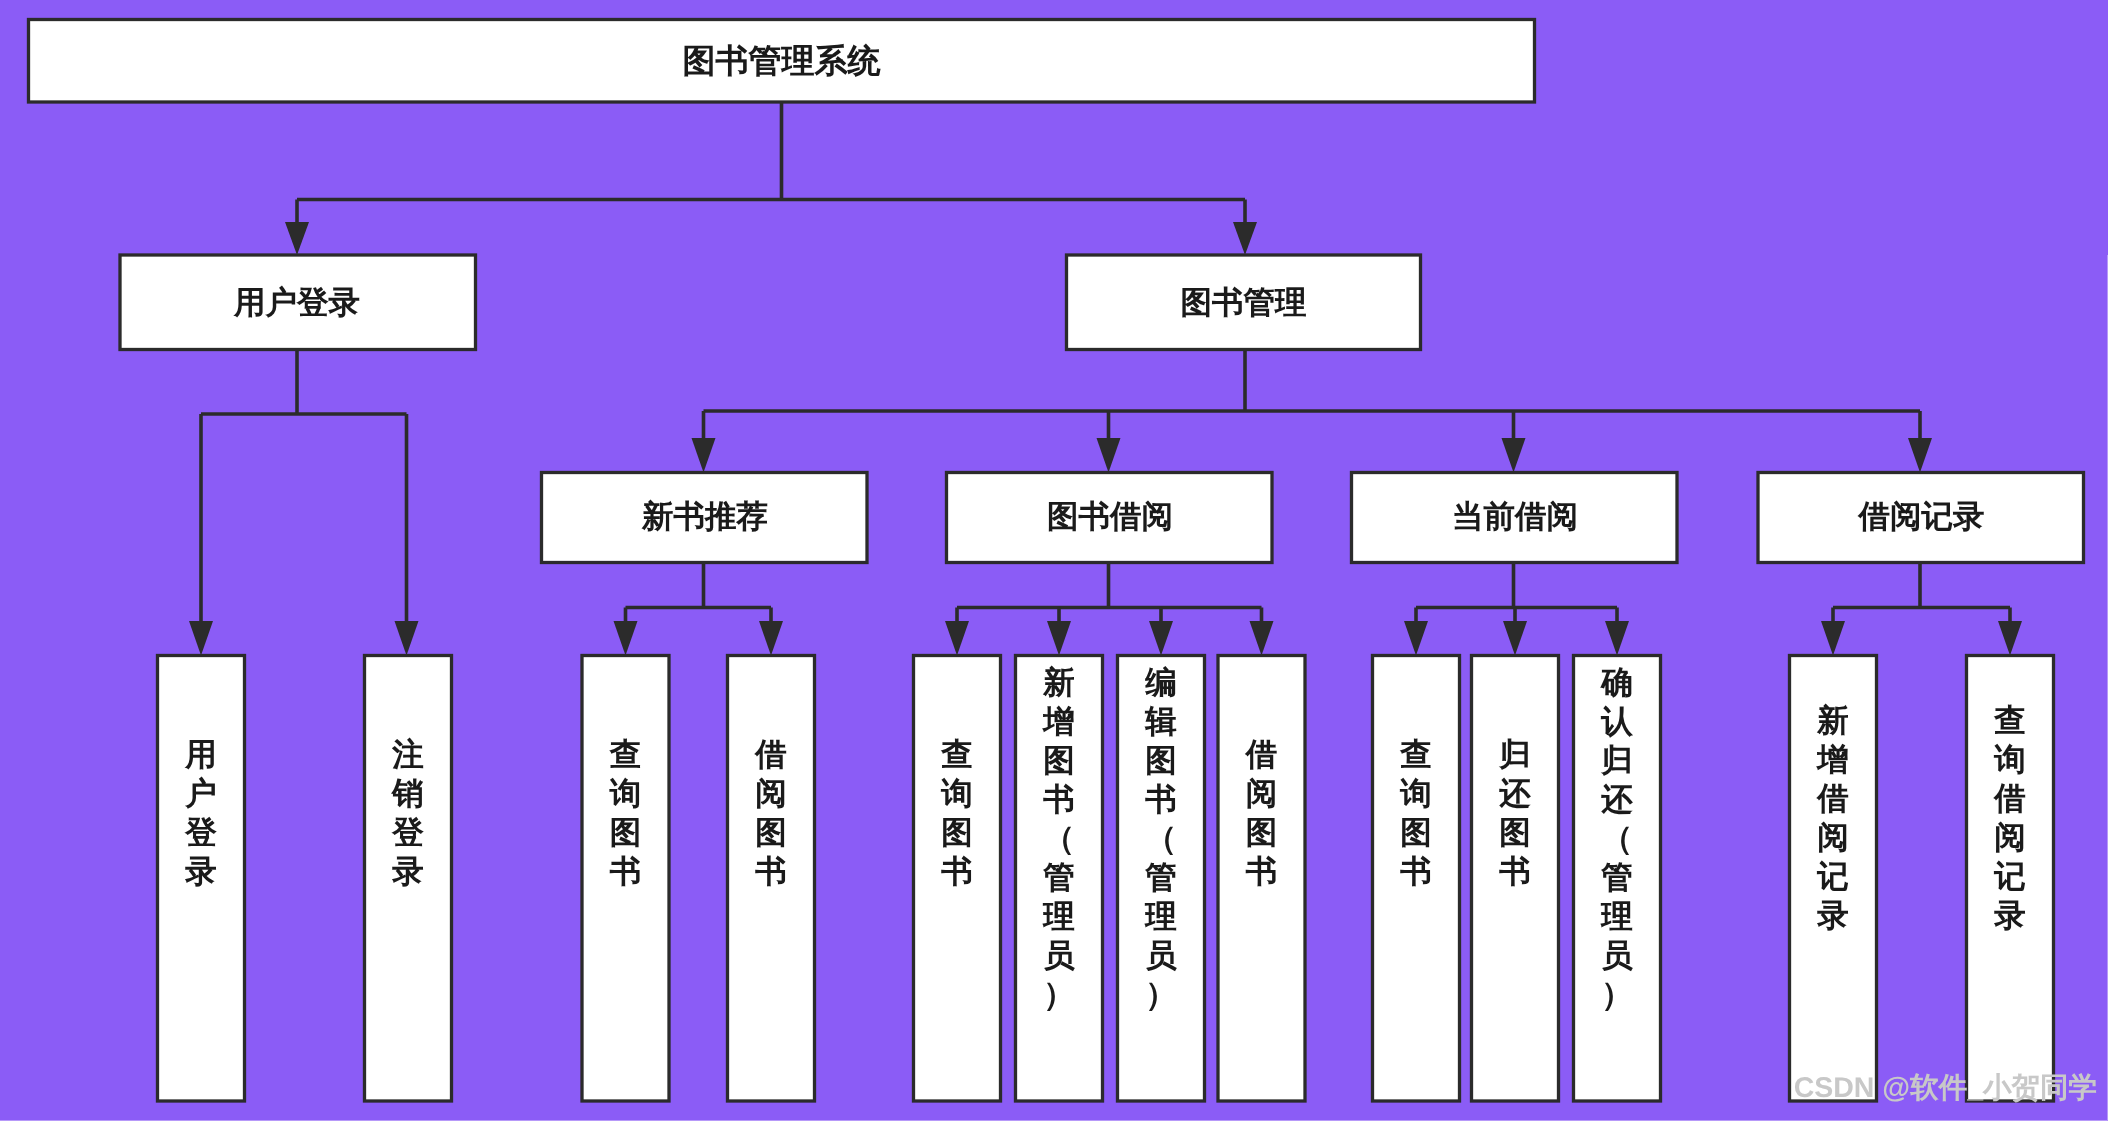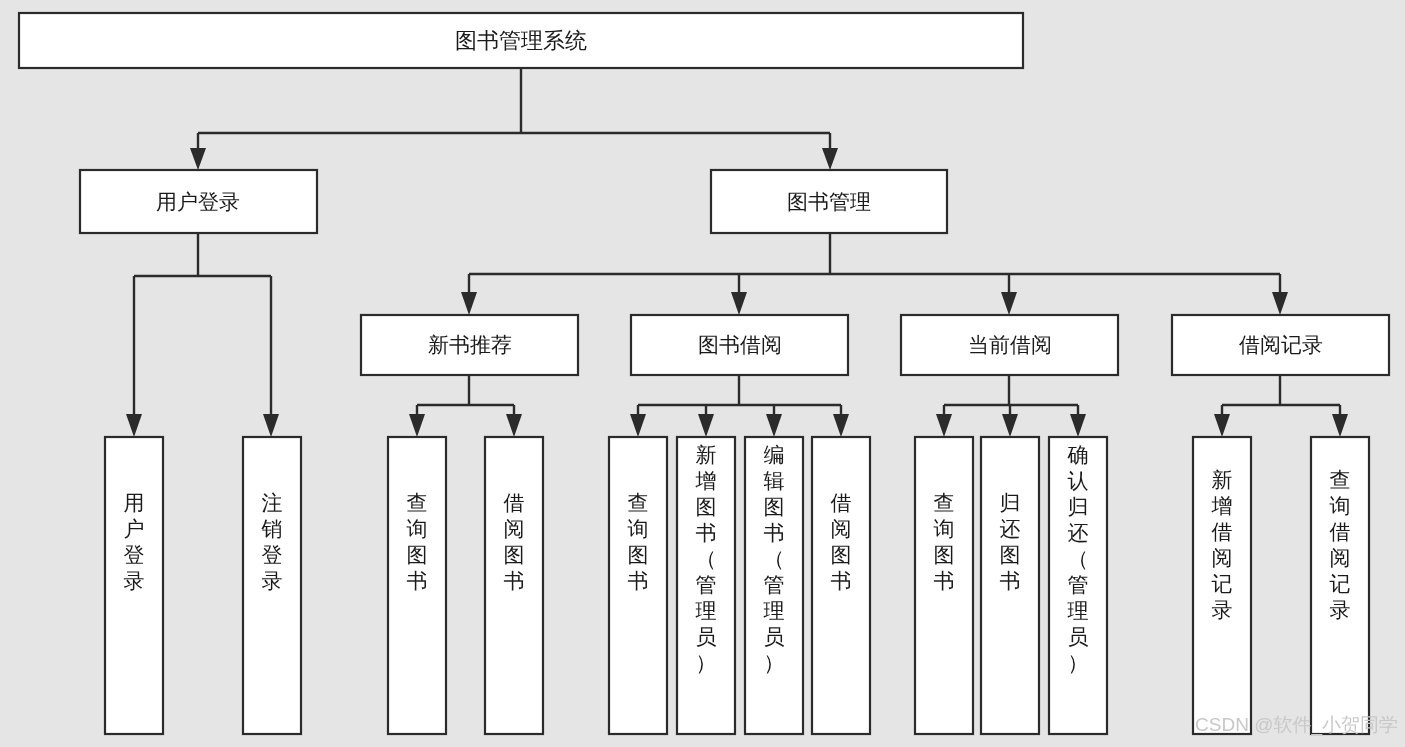--- a/index.html
+++ b/index.html
@@ -11,21 +11,22 @@
     width: 1405px;
     height: 747px;
     font-family: "Liberation Sans", "DejaVu Sans", sans-serif;
     overflow: hidden;
     position: relative;
   }
   #diagram-root {
     position: relative;
     width: 1405px;
     height: 747px;
-    background: #e5e5e5;
+    background: #8b5cf6;
+    font-weight: bold;
   }
   svg#flowchart {
     position: absolute;
     top: 0;
     left: 0;
     width: 1405px;
     height: 747px;
     display: block;
   }
   .node-box {

